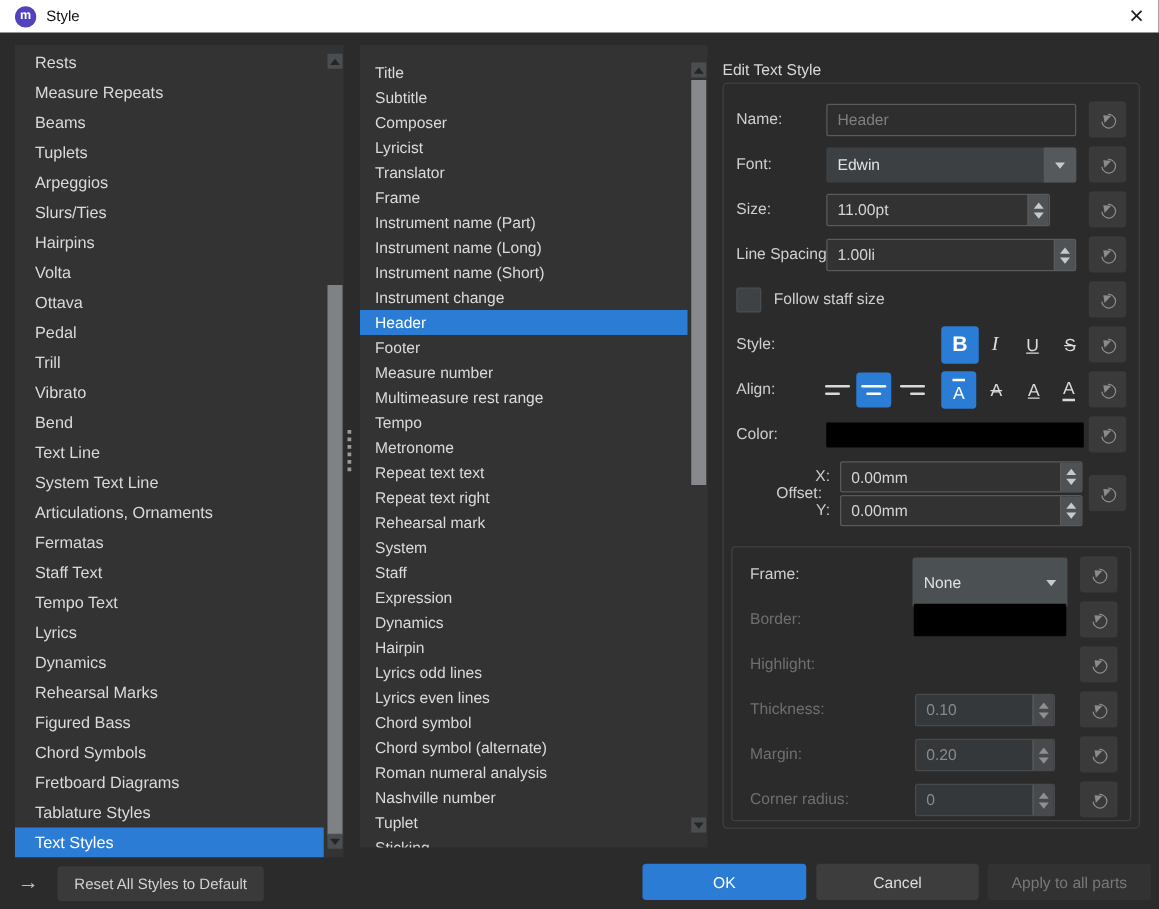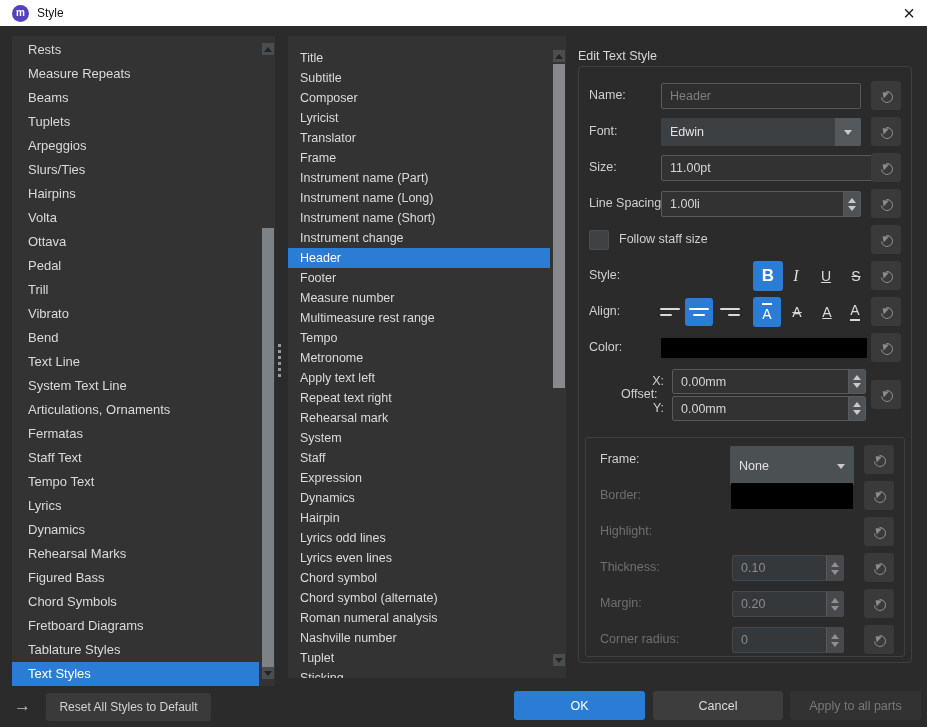--- a/index.html
+++ b/index.html
@@ -207,21 +207,21 @@
     <div class="list-item">Instrument name (Part)</div>
     <div class="list-item">Instrument name (Long)</div>
     <div class="list-item">Instrument name (Short)</div>
     <div class="list-item">Instrument change</div>
     <div class="list-item selected">Header</div>
     <div class="list-item">Footer</div>
     <div class="list-item">Measure number</div>
     <div class="list-item">Multimeasure rest range</div>
     <div class="list-item">Tempo</div>
     <div class="list-item">Metronome</div>
-    <div class="list-item">Apply text left</div>
+    <div class="list-item">Repeat text text</div>
     <div class="list-item">Repeat text right</div>
     <div class="list-item">Rehearsal mark</div>
     <div class="list-item">System</div>
     <div class="list-item">Staff</div>
     <div class="list-item">Expression</div>
     <div class="list-item">Dynamics</div>
     <div class="list-item">Hairpin</div>
     <div class="list-item">Lyrics odd lines</div>
     <div class="list-item">Lyrics even lines</div>
     <div class="list-item">Chord symbol</div>
@@ -249,21 +249,21 @@
     <span class="val">Edwin</span>
     <span class="arrow-box">
         <span class="tri-d"></span>
       </span>
   </div>
   <div class="reset" style="top:50px;">
       <span class="undo"></span>
     </div>
 
   <span class="lbl abs" style="left:10px; top:93px;">Size:</span>
-  <div class="spinbox abs" style="left:82px; top:88px; width:240px; height:26px;">
+  <div class="spinbox abs" style="left:82px; top:88px; width:179px; height:26px;">
     <input value="11.00pt" style="">
     <span class="spin">
         <span class="tri-u"></span>
         <span class="tri-d"></span>
       </span>
   </div>
   <div class="reset" style="top:86px;">
       <span class="undo"></span>
     </div>
 

